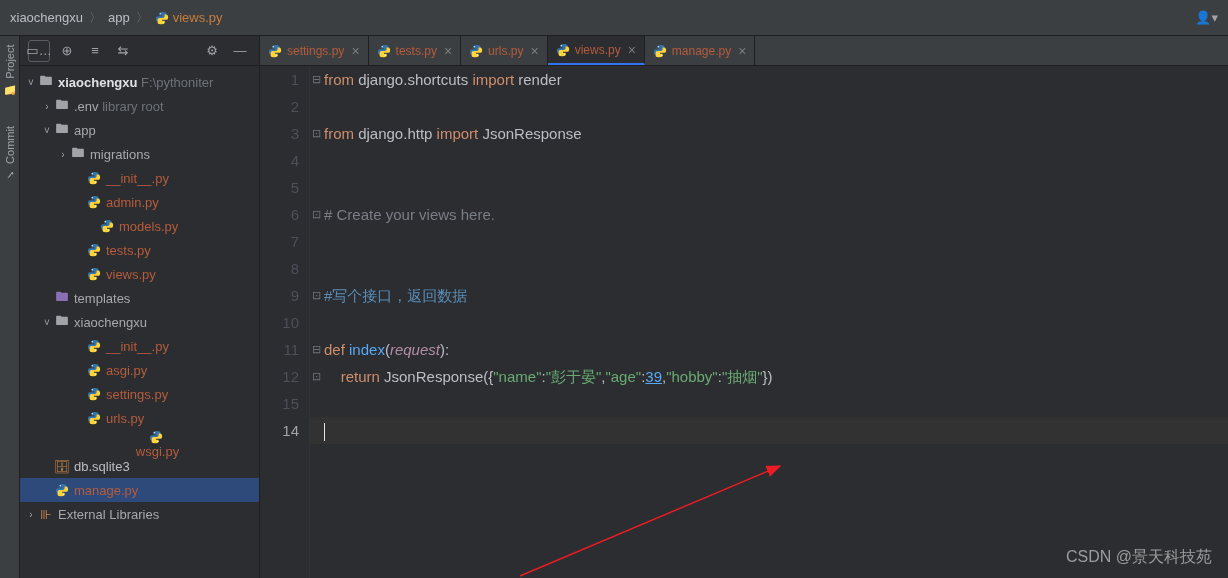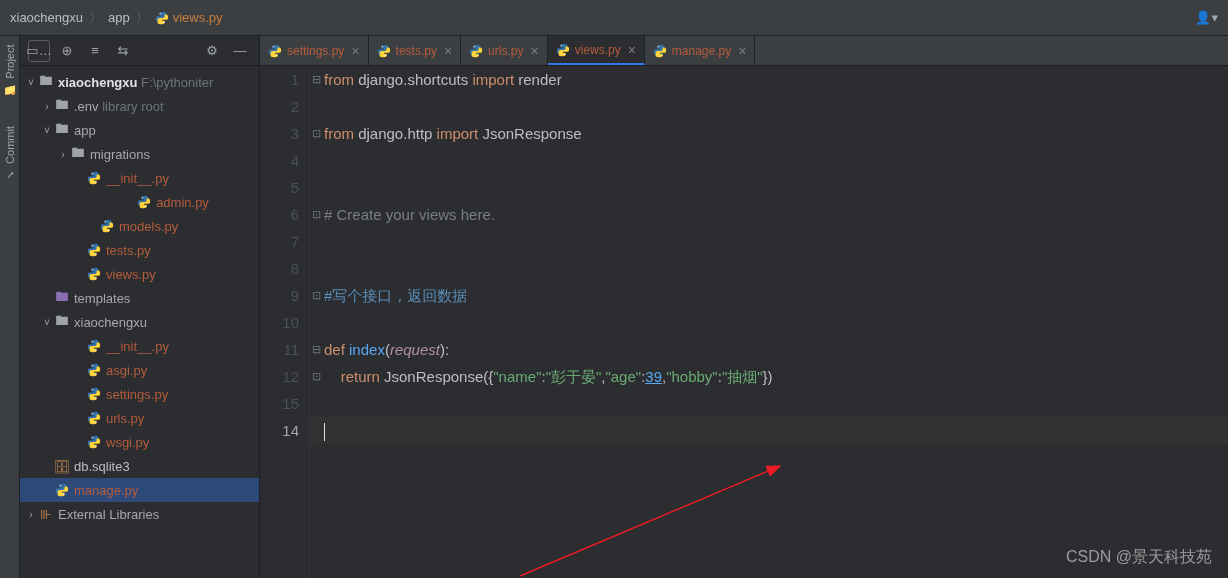--- a/index.html
+++ b/index.html
@@ -123,21 +123,21 @@
           <span class="tico">
             <svg class="pyicon" viewBox="0 0 16 16">
               <path fill="#3572A5" d="M8 1c-2 0-3 1-3 2v2h3v1H3c-1 0-2 1-2 3s1 3 2 3h2v-2c0-1 1-2 2-2h4c1 0 2-1 2-2V3c0-1-1-2-3-2H8z"></path>
               <circle cx="6" cy="3" r="0.7" fill="#fff"></circle>
               <path fill="#FFD43B" d="M8 15c2 0 3-1 3-2v-2H8v-1h5c1 0 2-1 2-3s-1-3-2-3h-2v2c0 1-1 2-2 2H5c-1 0-2 1-2 2v3c0 1 1 2 3 2h2z"></path>
               <circle cx="10" cy="13" r="0.7" fill="#fff"></circle>
             </svg>
           </span>
           <span class="pyf">__init__.py</span>
         </div>
-        <div class="trow" style="padding-left: 52px; justify-content: center;">
+        <div class="trow" style="padding-left: 52px;">
           <span class="arrow"></span>
           <span class="tico">
             <svg class="pyicon" viewBox="0 0 16 16">
               <path fill="#3572A5" d="M8 1c-2 0-3 1-3 2v2h3v1H3c-1 0-2 1-2 3s1 3 2 3h2v-2c0-1 1-2 2-2h4c1 0 2-1 2-2V3c0-1-1-2-3-2H8z"></path>
               <circle cx="6" cy="3" r="0.7" fill="#fff"></circle>
               <path fill="#FFD43B" d="M8 15c2 0 3-1 3-2v-2H8v-1h5c1 0 2-1 2-3s-1-3-2-3h-2v2c0 1-1 2-2 2H5c-1 0-2 1-2 2v3c0 1 1 2 3 2h2z"></path>
               <circle cx="10" cy="13" r="0.7" fill="#fff"></circle>
             </svg>
           </span>
           <span class="pyf">admin.py</span>
@@ -229,21 +229,21 @@
           <span class="tico">
             <svg class="pyicon" viewBox="0 0 16 16">
               <path fill="#3572A5" d="M8 1c-2 0-3 1-3 2v2h3v1H3c-1 0-2 1-2 3s1 3 2 3h2v-2c0-1 1-2 2-2h4c1 0 2-1 2-2V3c0-1-1-2-3-2H8z"></path>
               <circle cx="6" cy="3" r="0.7" fill="#fff"></circle>
               <path fill="#FFD43B" d="M8 15c2 0 3-1 3-2v-2H8v-1h5c1 0 2-1 2-3s-1-3-2-3h-2v2c0 1-1 2-2 2H5c-1 0-2 1-2 2v3c0 1 1 2 3 2h2z"></path>
               <circle cx="10" cy="13" r="0.7" fill="#fff"></circle>
             </svg>
           </span>
           <span class="pyf">urls.py</span>
         </div>
-        <div class="trow" style="padding-left: 52px;">
+        <div class="trow" style="padding-left: 36px; flex-direction: column;">
           <span class="arrow"></span>
           <span class="tico">
             <svg class="pyicon" viewBox="0 0 16 16">
               <path fill="#3572A5" d="M8 1c-2 0-3 1-3 2v2h3v1H3c-1 0-2 1-2 3s1 3 2 3h2v-2c0-1 1-2 2-2h4c1 0 2-1 2-2V3c0-1-1-2-3-2H8z"></path>
               <circle cx="6" cy="3" r="0.7" fill="#fff"></circle>
               <path fill="#FFD43B" d="M8 15c2 0 3-1 3-2v-2H8v-1h5c1 0 2-1 2-3s-1-3-2-3h-2v2c0 1-1 2-2 2H5c-1 0-2 1-2 2v3c0 1 1 2 3 2h2z"></path>
               <circle cx="10" cy="13" r="0.7" fill="#fff"></circle>
             </svg>
           </span>
           <span class="pyf">wsgi.py</span>

